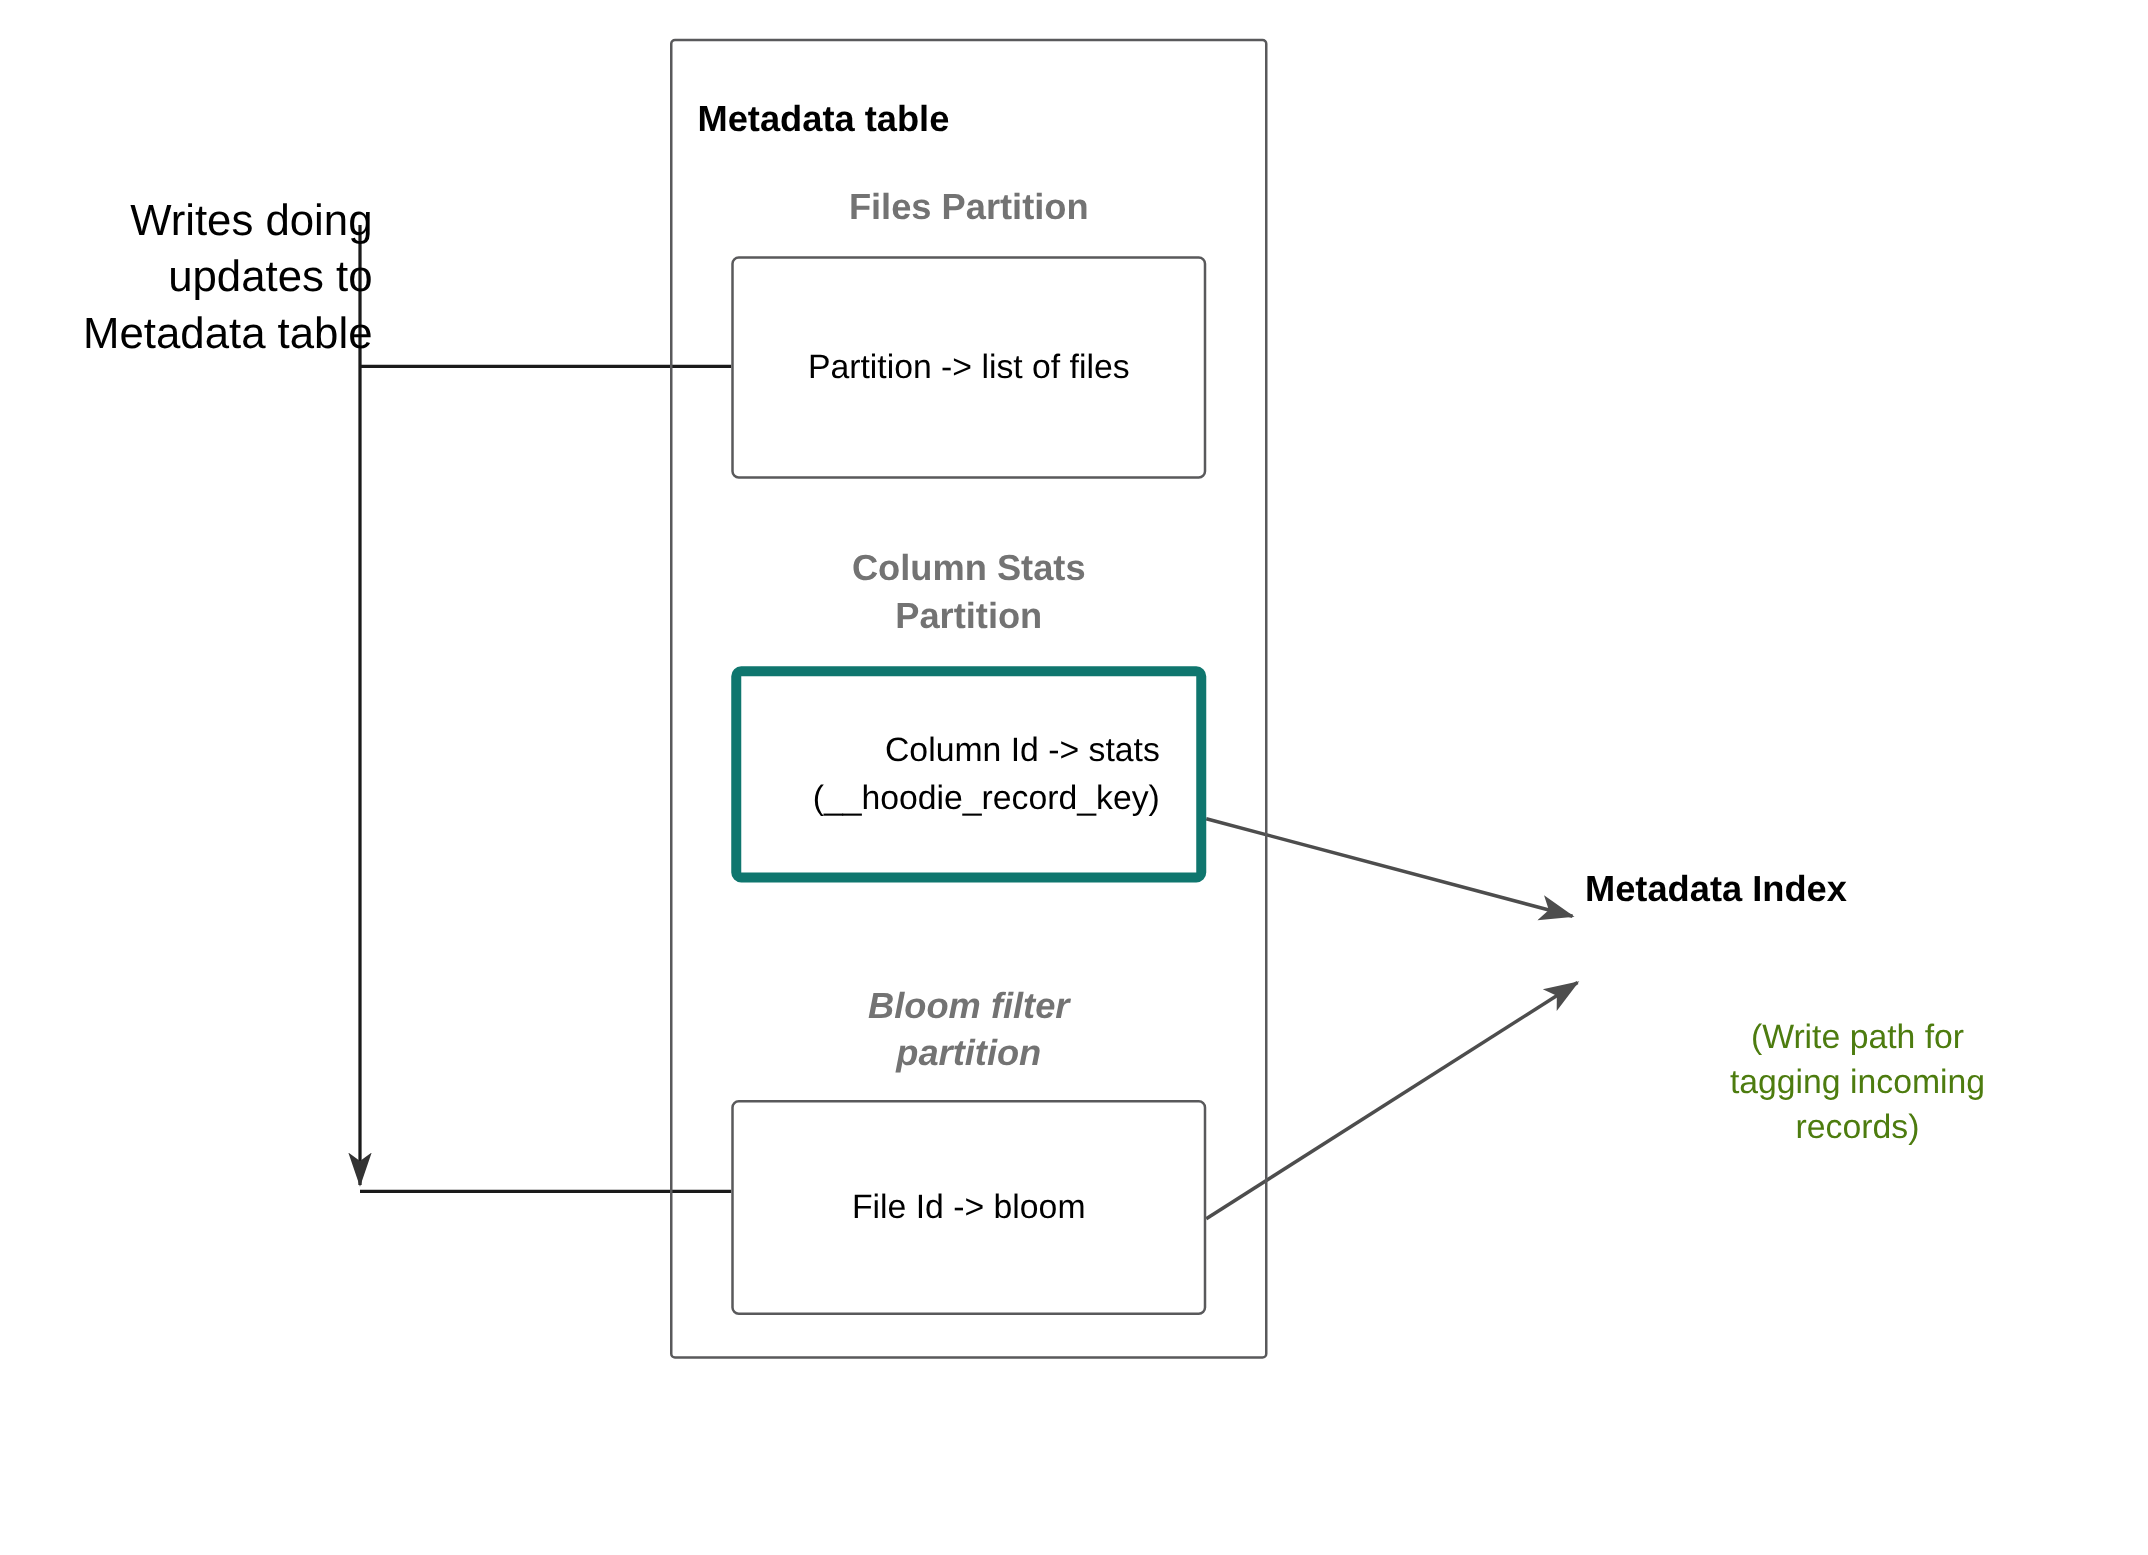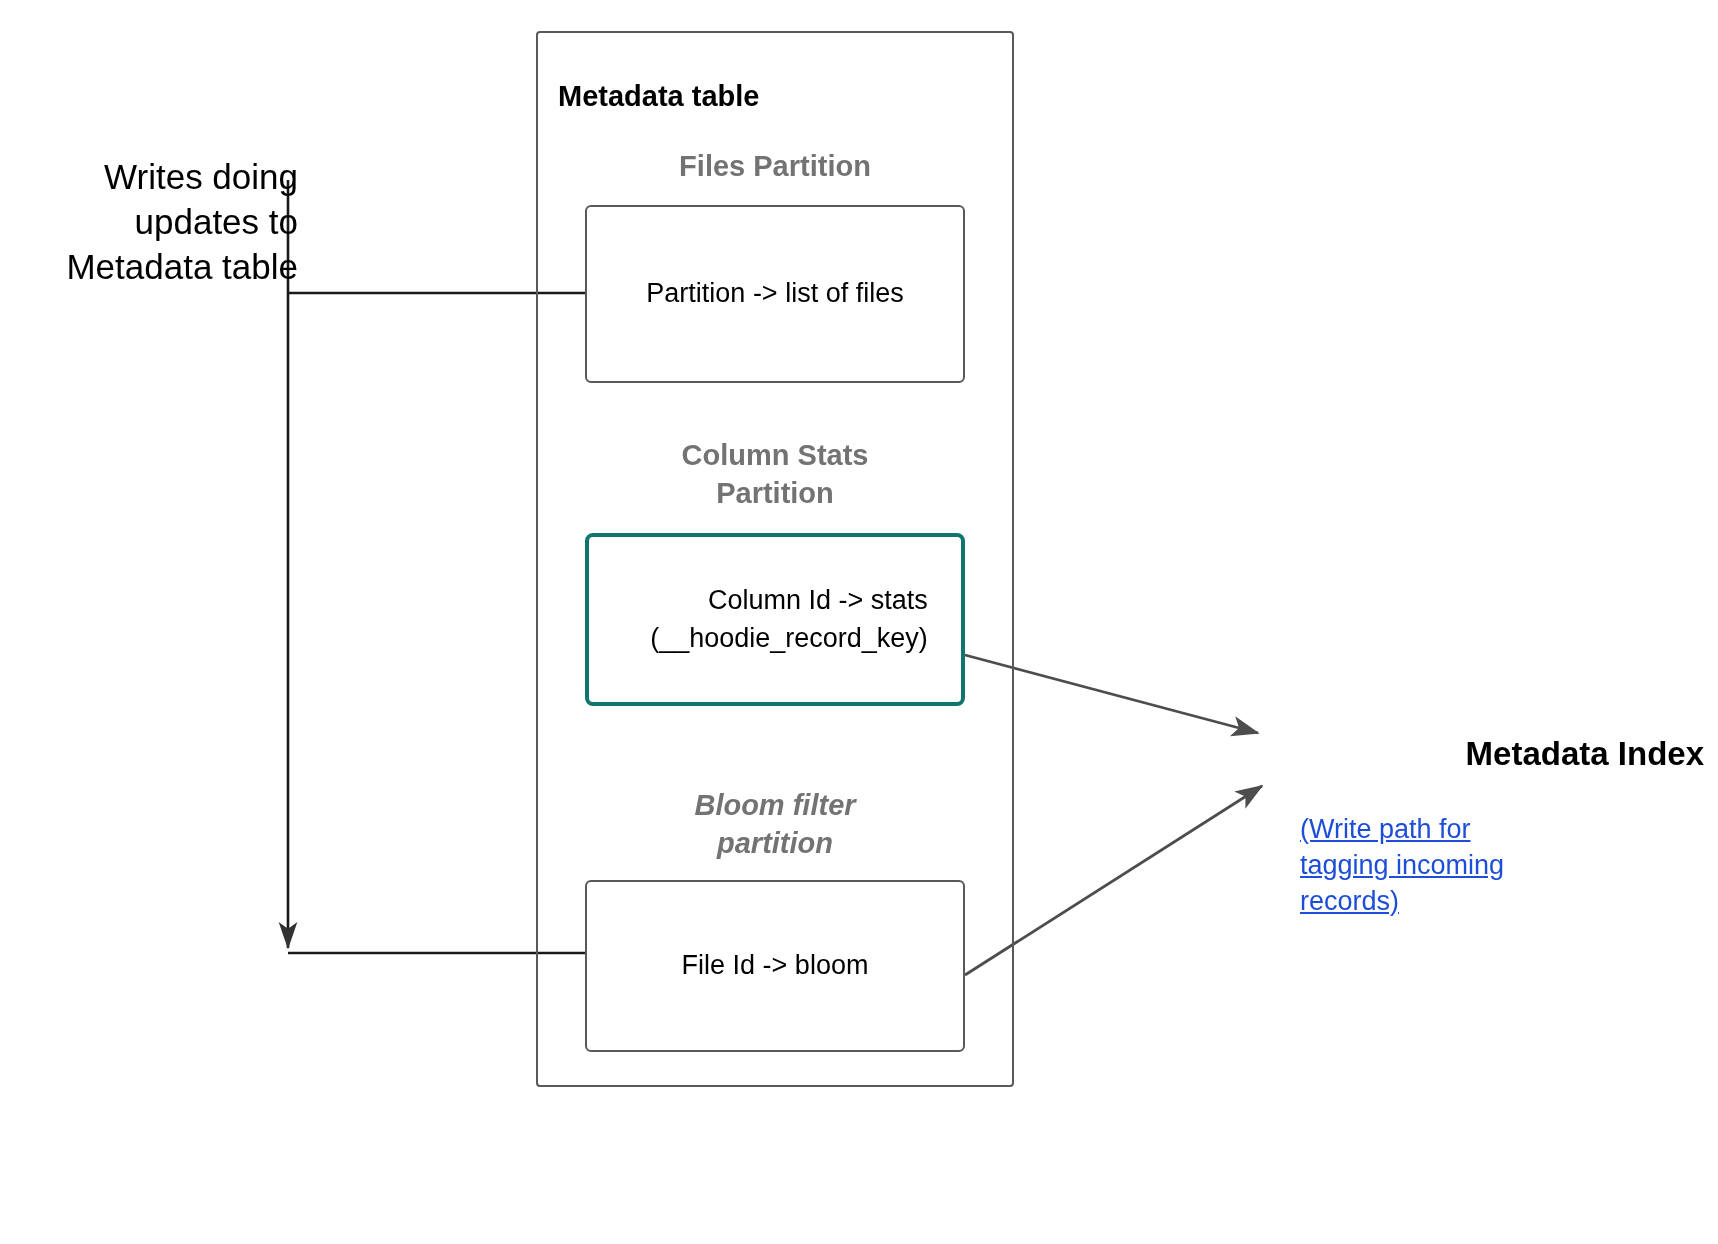--- a/index.html
+++ b/index.html
@@ -75,54 +75,53 @@
     left: 585px;
     width: 380px;
     border: 2.5px solid #59595b;
     border-radius: 6px;
     box-sizing: border-box;
     background: transparent;
     display: flex;
     align-items: center;
     justify-content: center;
   }
-  .inner-box.strong { border: 4px solid #0f766e; border-radius: 8px; padding-left: 28px; }
+  .inner-box.strong { border: 8px solid #0f766e; border-radius: 8px; padding-left: 28px; }
   .ib-files { top: 205px;  height: 178px; }
   .ib-stats { top: 533px;  height: 173px; }
   .ib-bloom { top: 880px;  height: 172px; }
 
   .inner-text {
     font-size: 27px;
     color: #000000;
     text-align: right;
     line-height: 1.38;
     white-space: pre-line;
   }
 
   .mi-title {
     position: absolute;
     left: 1268px;
-    top: 735px;
+    top: 696px;
     width: 436px;
-    text-align: right;
-    font-size: 33px;
+    text-align: left;
+    font-size: 29px;
     font-weight: bold;
     color: #000000;
   }
   .mi-caption {
     position: absolute;
     left: 1300px;
     top: 812px;
     width: 372px;
-    text-align: left;
+    text-align: center;
     font-size: 27px;
-    color: #1d4ed8;
+    color: #4d7c0f;
     line-height: 1.33;
     white-space: pre-line;
-    text-decoration: underline;
   }
 </style>
 </head>
 <body>
 
 <div id="stage">
 
   <svg id="wires" viewBox="0 0 1718 1244" xmlns="http://www.w3.org/2000/svg">
     <defs>
       <marker id="arrowDark" markerWidth="11" markerHeight="11" refX="9.4" refY="4.0" orient="auto" markerUnits="strokeWidth">

